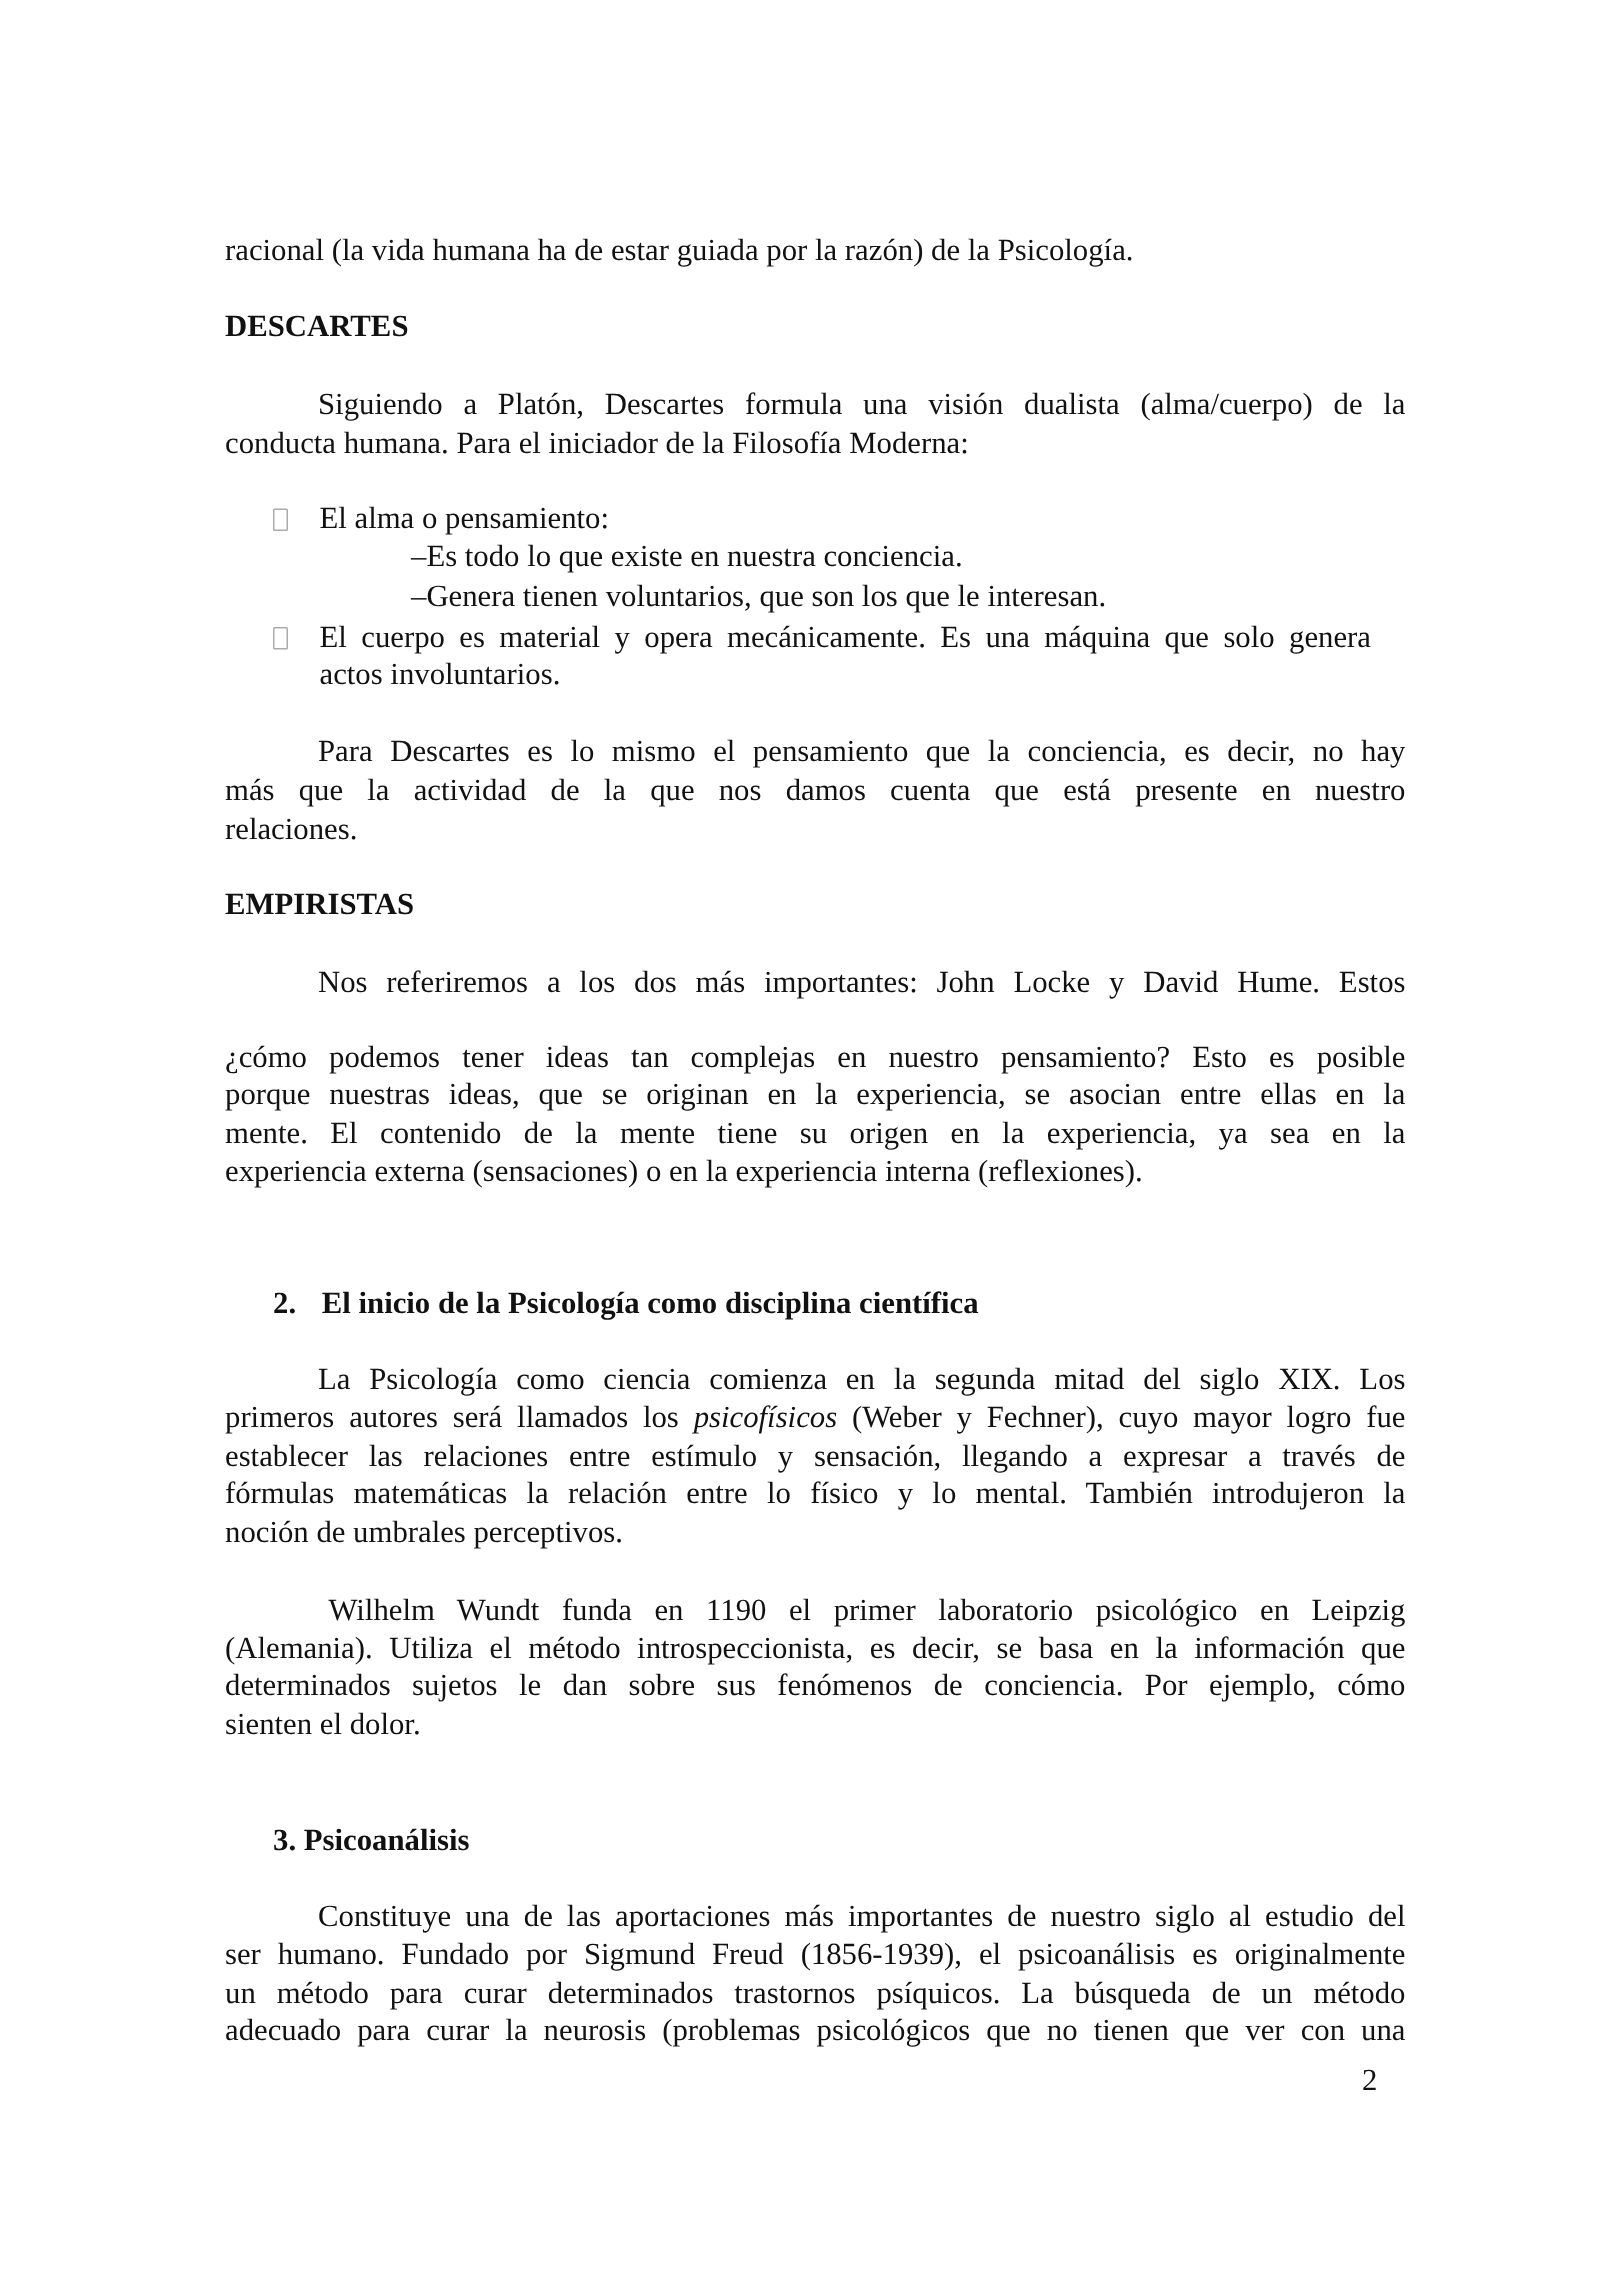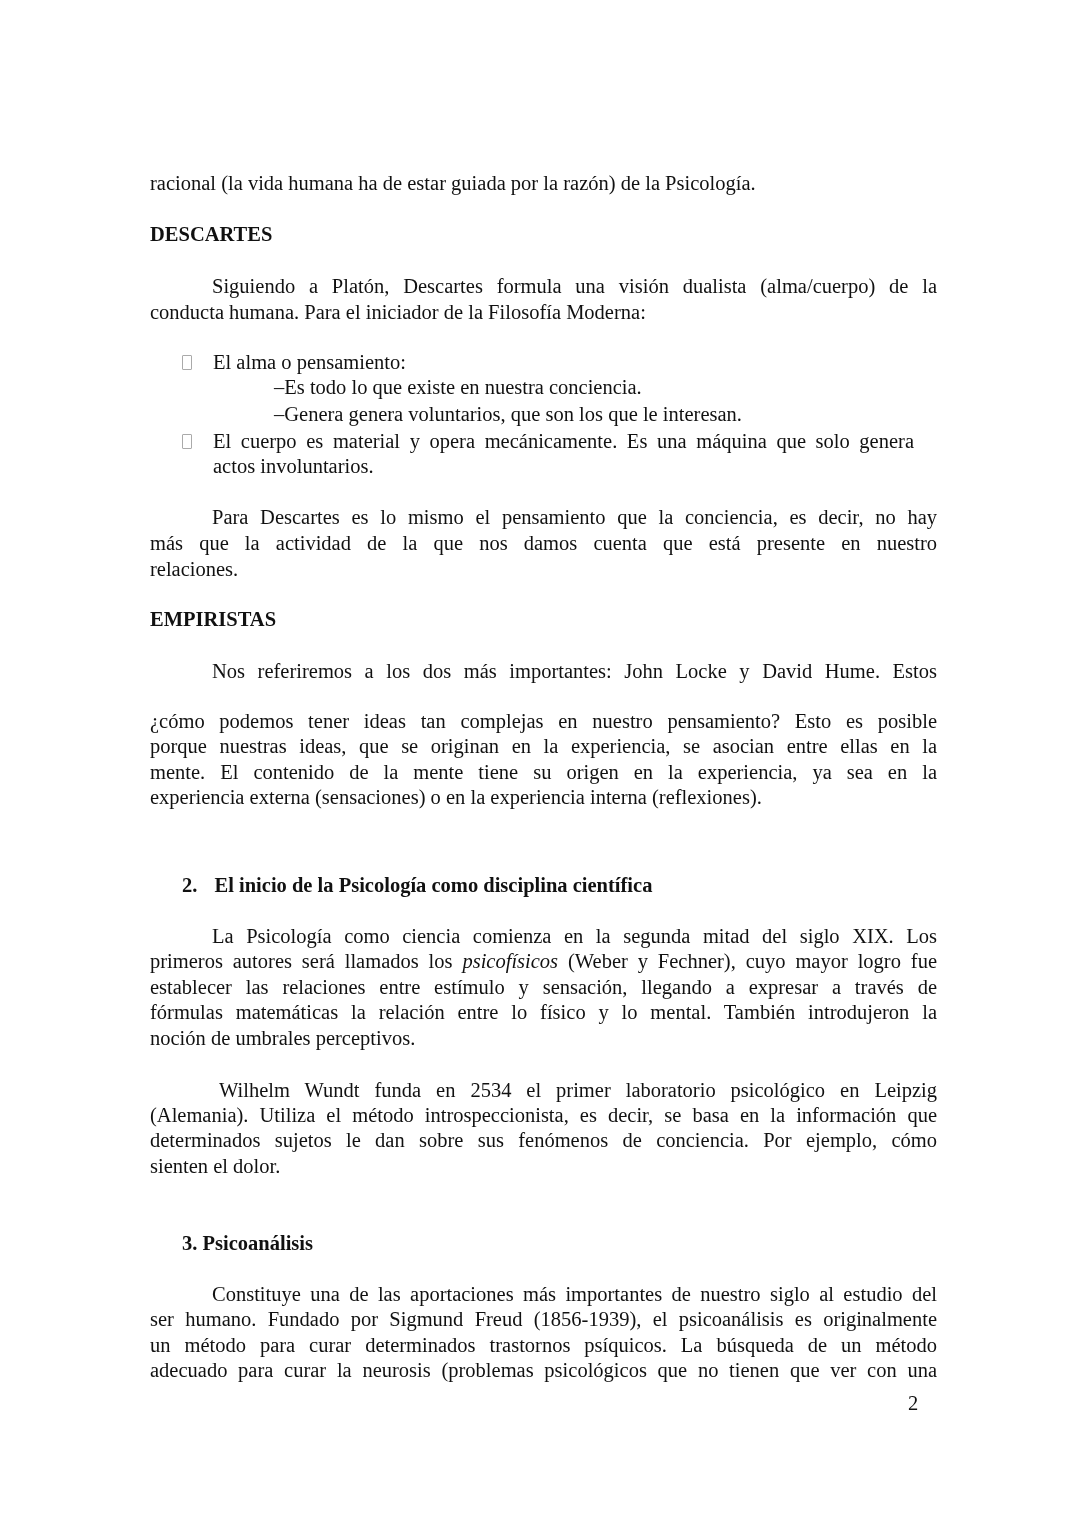--- a/index.html
+++ b/index.html
@@ -1,18 +1,18 @@
 <!DOCTYPE html>
 <html><head>
   <meta charset="utf-8">
   <style>
     html, body { margin: 0; padding: 0; background: #ffffff; }
     body { width: 1080px; height: 1528px; position: relative; overflow: hidden;
       font-family: "Liberation Serif", serif; color: #111; }
-    .page { position: absolute; left: 0; top: 16px; width: 1080px; height: 1224px; }
+    .page { position: absolute; left: 0; top: 0; width: 1080px; height: 1224px; }
     .line { position: absolute; left: 150px; white-space: nowrap; font-size: 20.5px; line-height: 26px; }
     .just { width: 787px; text-align: justify; text-align-last: justify; white-space: normal; }
     .indent { text-indent: 62px; }
     .heading { font-size: 20.5px; font-weight: bold; }
     .num-heading { position: absolute; font-weight: bold; font-size: 20.5px; line-height: 26px; }
     .num-heading .title { text-underline-offset: 3px; text-decoration-thickness: 2px; }
     .bullet-box { position: absolute; width: 8px; height: 13px; border: 1px solid #aaa; border-radius: 1px; }
     .pagenum { position: absolute; left: 908px; top: 1376px; font-size: 20.5px; }
   </style>
 </head>
@@ -23,21 +23,21 @@
   <div class="line" style="top:154px">racional (la vida humana ha de estar guiada por la razón) de la Psicología.</div>
 
   <div class="line heading" style="top:205px">DESCARTES</div>
 
   <div class="line" style="top:283px">conducta humana. Para el iniciador de la Filosofía Moderna:</div>
   <div class="line just indent" style="top:257px">Siguiendo a Platón, Descartes formula una visión dualista (alma/cuerpo) de la</div>
 
   <span class="bullet-box" style="left:182px; top:339px"></span>
   <div class="line" style="left:213px; top:333px">El alma o pensamiento:</div>
   <div class="line" style="left:274px; top:358px">–Es todo lo que existe en nuestra conciencia.</div>
-  <div class="line" style="left:274px; top:385px">–Genera genera voluntarios, que son los que le interesan.</div>
+  <div class="line" style="left:274px; top:385px">–Genera tienen voluntarios, que son los que le interesan.</div>
 
   <span class="bullet-box" style="left:182px; top:418px"></span>
   <div class="line just" style="left:213px; width:701px; top:412px">El cuerpo es material y opera mecánicamente. Es una máquina que solo genera</div>
   <div class="line" style="left:213px; top:437px">actos involuntarios.</div>
 
   <div class="line just indent" style="top:488px">Para Descartes es lo mismo el pensamiento que la conciencia, es decir, no hay</div>
   <div class="line just" style="top:514px">más que la actividad de la que nos damos cuenta que está presente en nuestro</div>
   <div class="line" style="top:540px">relaciones.</div>
 
   <div class="line heading" style="top:590px">EMPIRISTAS</div>
@@ -52,21 +52,21 @@
     <span>2.</span>
     <span class="title" style="margin-left:12px">El inicio de la Psicología como disciplina científica</span>
   </div>
 
   <div class="line just indent" style="top:907px">La Psicología como ciencia comienza en la segunda mitad del siglo XIX. Los</div>
   <div class="line just" style="top:932px"><span>primeros autores será llamados los </span><i>psicofísicos</i><span> (Weber y Fechner), cuyo mayor logro fue</span></div>
   <div class="line just" style="top:958px">establecer las relaciones entre estímulo y sensación, llegando a expresar a través de</div>
   <div class="line just" style="top:983px">fórmulas matemáticas la relación entre lo físico y lo mental. También introdujeron la</div>
   <div class="line" style="top:1009px">noción de umbrales perceptivos.</div>
 
-  <div class="line just" style="top:1061px; text-indent:69px">Wilhelm Wundt funda en 2534 el primer laboratorio psicológico en Leipzig</div>
+  <div class="line just" style="top:1061px; text-indent:69px">Wilhelm Wundt funda en 1190 el primer laboratorio psicológico en Leipzig</div>
   <div class="line just" style="top:1086px">(Alemania). Utiliza el método introspeccionista, es decir, se basa en la información que</div>
   <div class="line just" style="top:1111px">determinados sujetos le dan sobre sus fenómenos de conciencia. Por ejemplo, cómo</div>
   <div class="line" style="top:1137px">sienten el dolor.</div>
 
   <div class="num-heading" style="left:182px; top:1214px">
     <span>3.</span>
     <span class="title" style="">Psicoanálisis</span>
   </div>
 
   <div class="line just indent" style="top:1265px">Constituye una de las aportaciones más importantes de nuestro siglo al estudio del</div>

